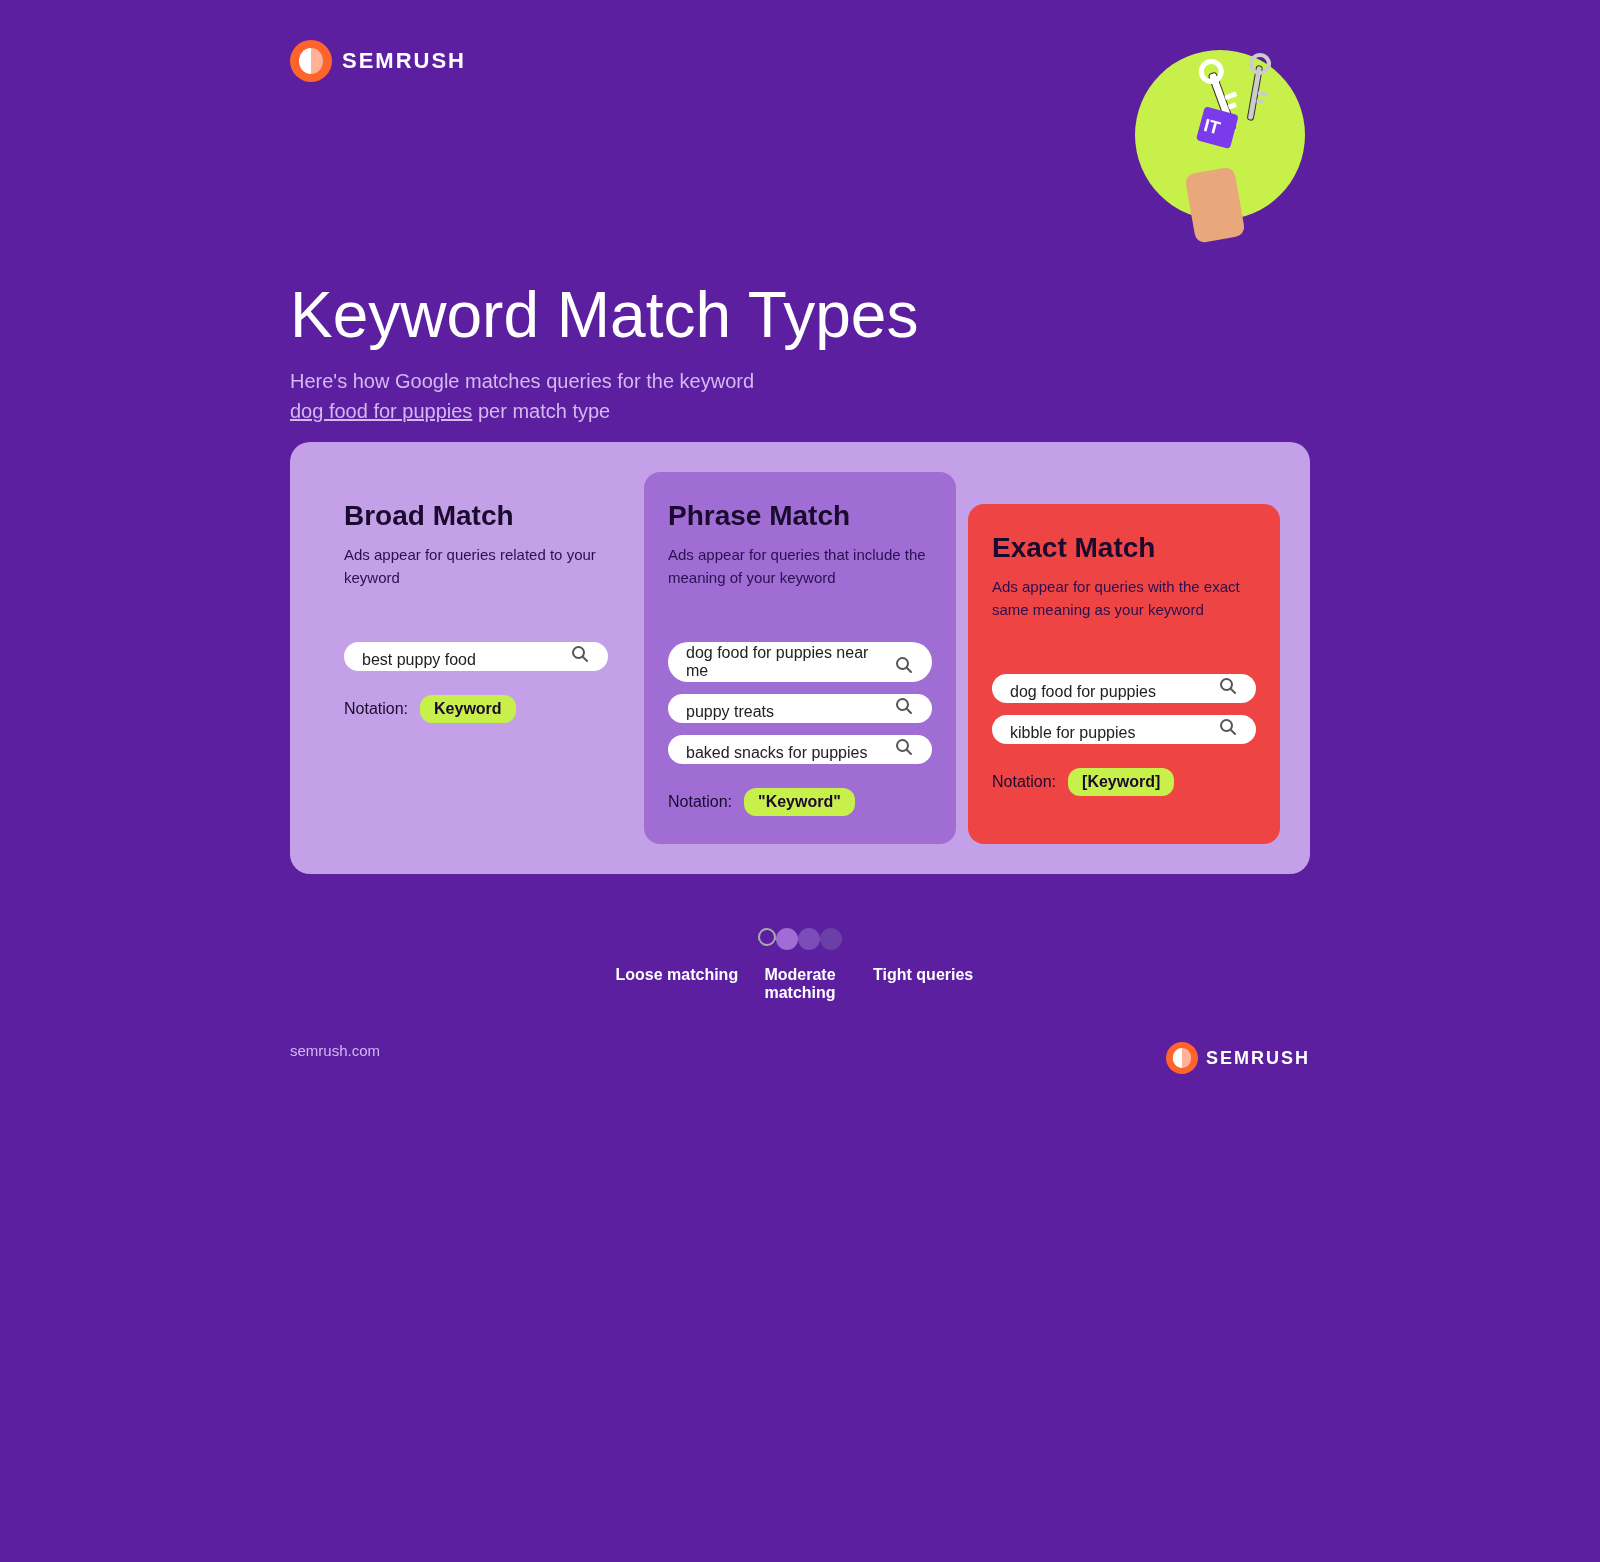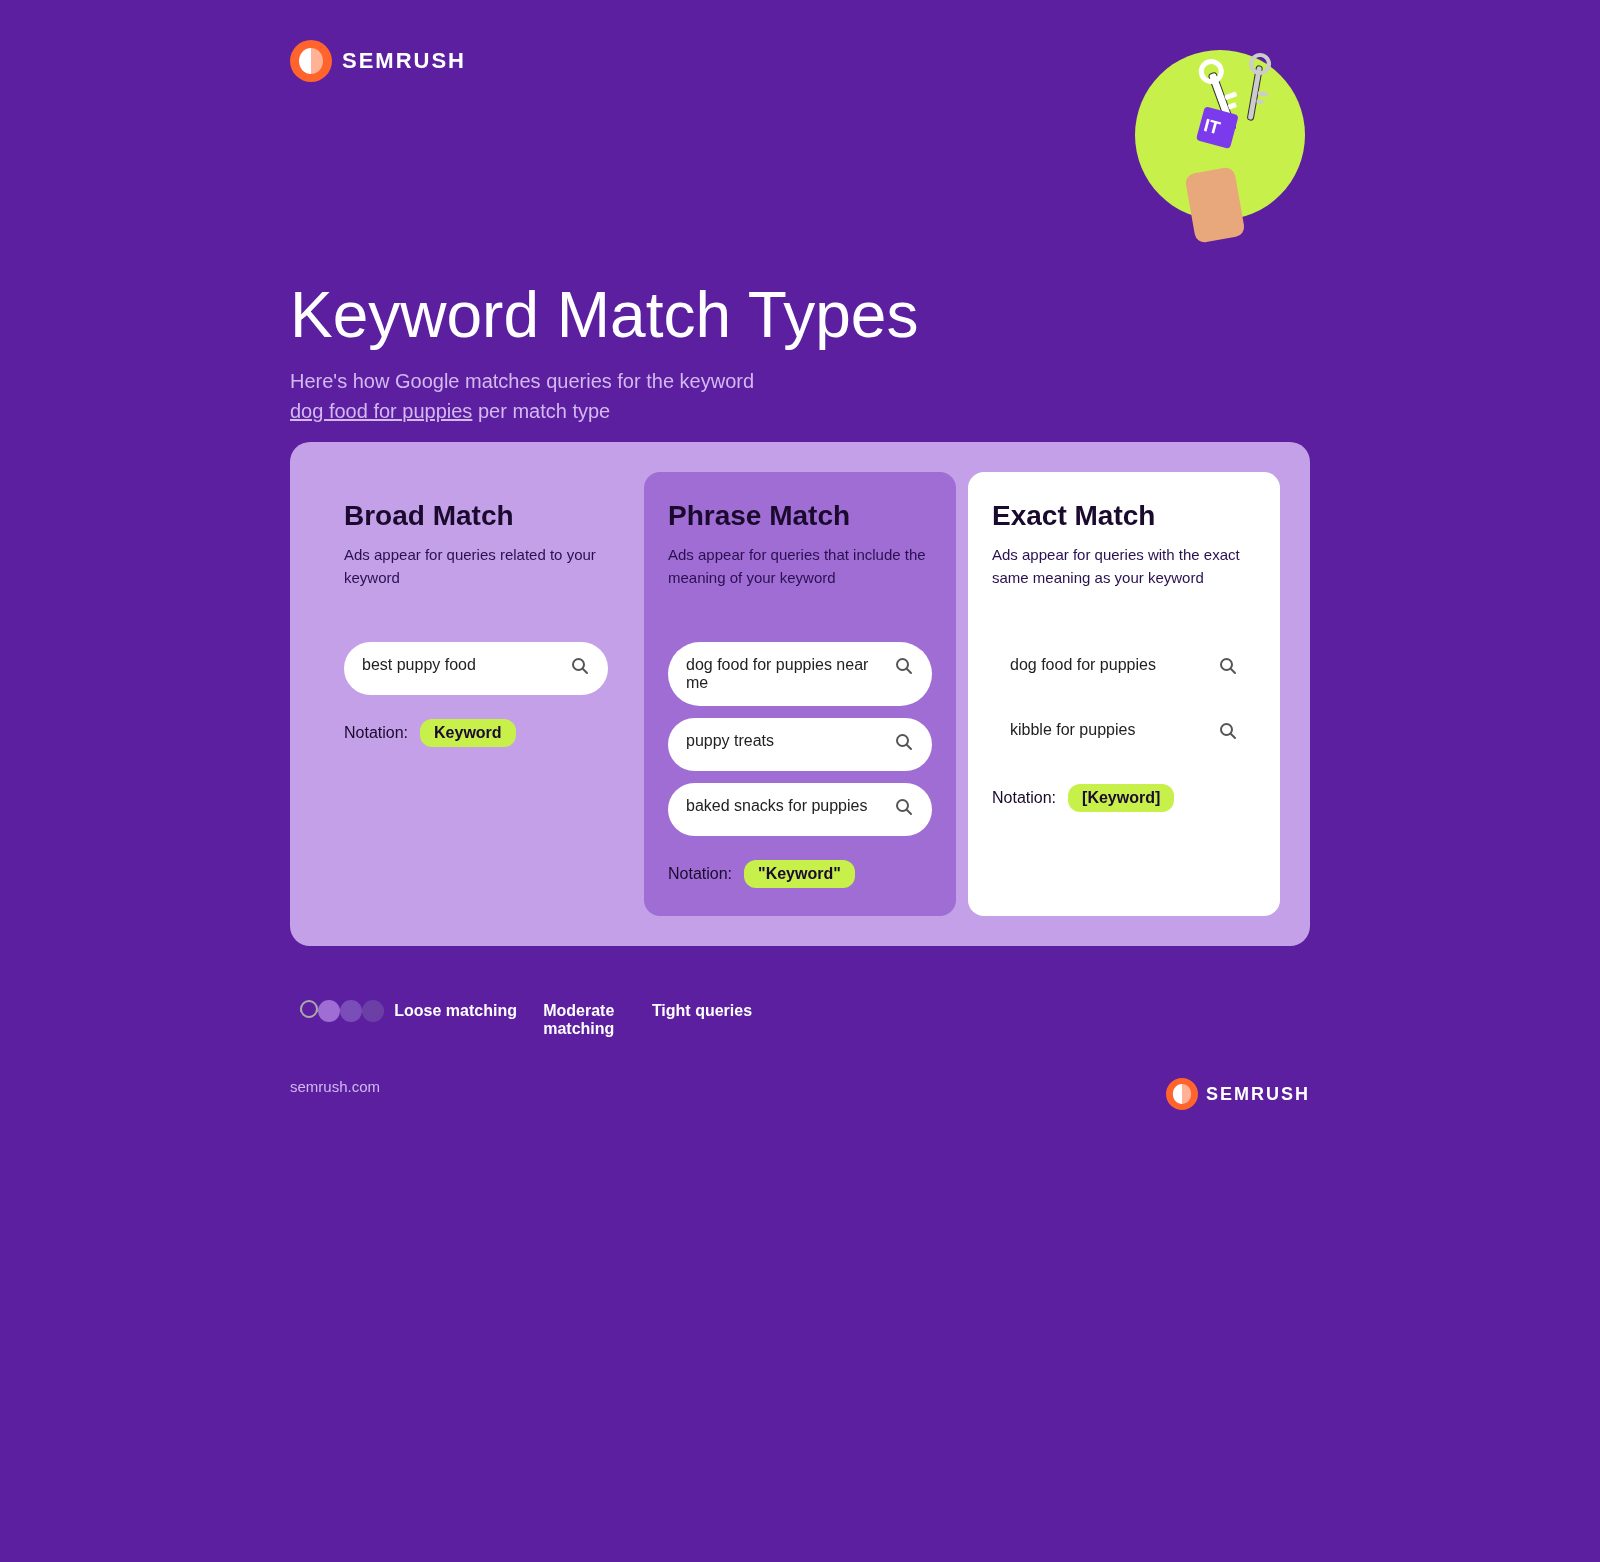--- a/index.html
+++ b/index.html
@@ -80,21 +80,22 @@
 
     .match-col.broad {
       background: #c4a0e8;
     }
 
     .match-col.phrase {
       background: #9f6dd4;
     }
 
     .match-col.exact {
-      background: #ffffff;
+      background: #ef4444;
+      margin-top: 32px;
     }
 
     .col-title {
       font-size: 28px;
       font-weight: 900;
       color: #1a0a2e;
       margin-bottom: 12px;
     }
 
     .col-desc {
@@ -102,23 +103,23 @@
       color: #2a1050;
       line-height: 1.5;
       margin-bottom: 28px;
       min-height: 70px;
     }
 
     
     .search-pill {
       background: white;
       border-radius: 50px;
-      padding: 14px 18px;
-      display: flex;
-      align-items: flex-start;
+      padding: 2px 18px;
+      display: flex;
+      align-items: flex-end;
       justify-content: space-between;
       margin-bottom: 12px;
     }
 
     .search-pill-text {
       font-size: 16px;
       color: #222;
     }
 
     .search-icon-svg {
@@ -146,22 +147,22 @@
       border-radius: 12px;
       padding: 5px 14px;
       font-size: 16px;
       font-weight: 900;
       color: #1a0a2e;
     }
 
     
     .timeline-section {
       display: flex;
-      flex-direction: row;
-      align-items: flex-end;
+      flex-direction: column;
+      align-items: center;
       margin-bottom: 40px;
     }
 
     .timeline-track {
       position: relative;
       height: 30px;
       display: flex;
       align-items: center;
       margin-bottom: 12px;
       padding: 0 10px;

